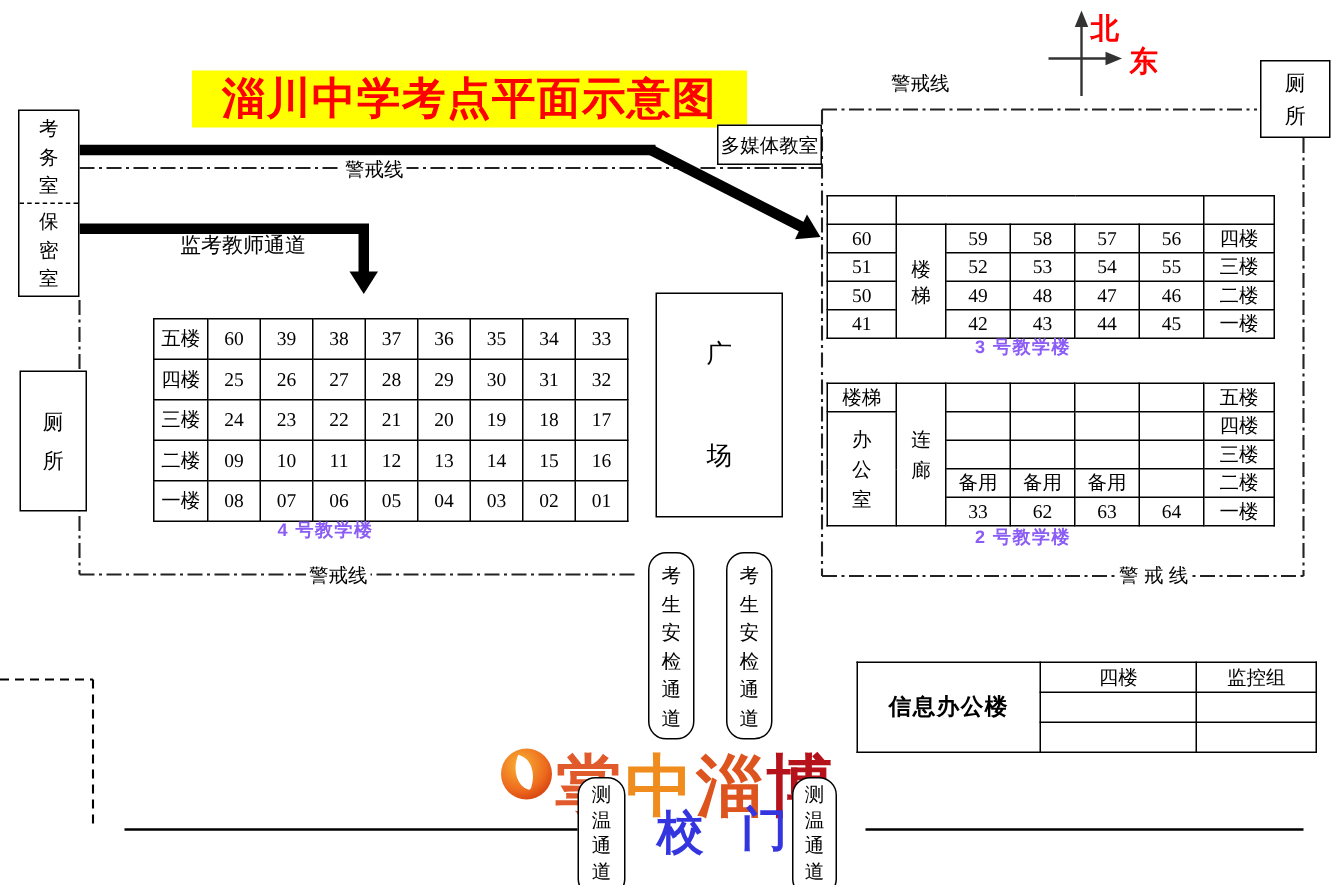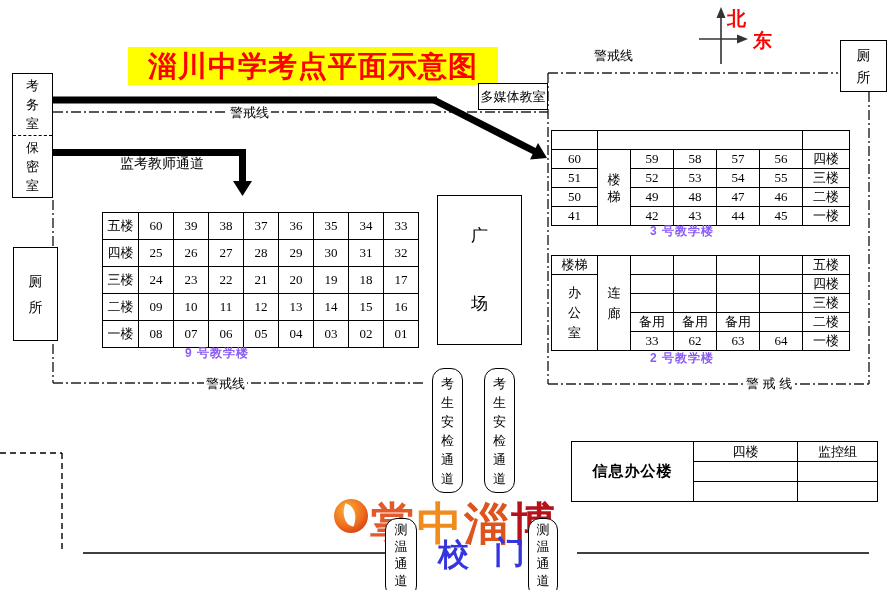--- a/index.html
+++ b/index.html
@@ -232,21 +232,21 @@
       <td class="num">07</td>
       <td class="num">06</td>
       <td class="num">05</td>
       <td class="num">04</td>
       <td class="num">03</td>
       <td class="num">02</td>
       <td class="num">01</td>
     </tr>
   </tbody>
     </table>
-  <span class="abs toplabel bname" style="left:185px;top:345px;">9 号教学楼</span>
+  <span class="abs toplabel bname" style="left:185px;top:345px;">4 号教学楼</span>
 
   <table class="grid t-b3">
     <colgroup>
         <col style="width:46px">
         <col style="width:33px">
         <col style="width:43px">
         <col style="width:43px">
         <col style="width:43px">
         <col style="width:43px">
         <col style="width:47px">

